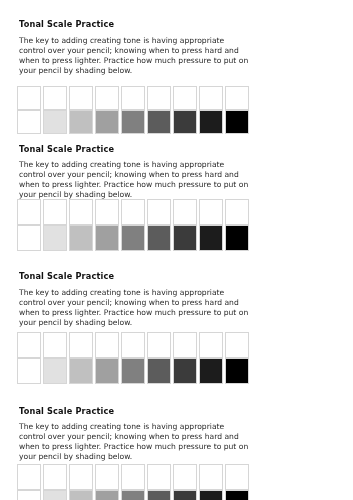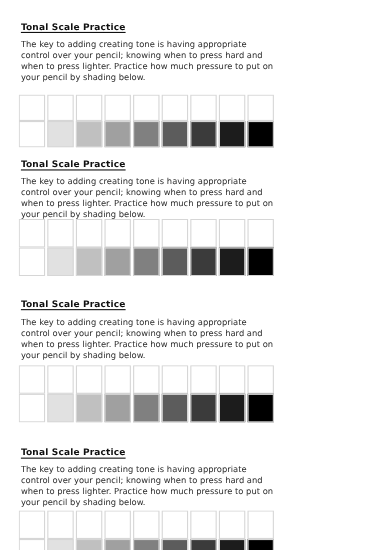--- a/index.html
+++ b/index.html
@@ -30,21 +30,20 @@
     width: 353px;
   }
 
   .heading {
     position: absolute;
     left: 19px;
     font-size: 8.2px;
     font-weight: bold;
     letter-spacing: 0.15px;
     color: #111111;
-    text-decoration: underline;
     text-underline-offset: 2px;
     white-space: nowrap;
     text-align: right;
   }
 
   .para {
     position: absolute;
     left: 19px;
     width: 232px;
     font-size: 7.6px;

